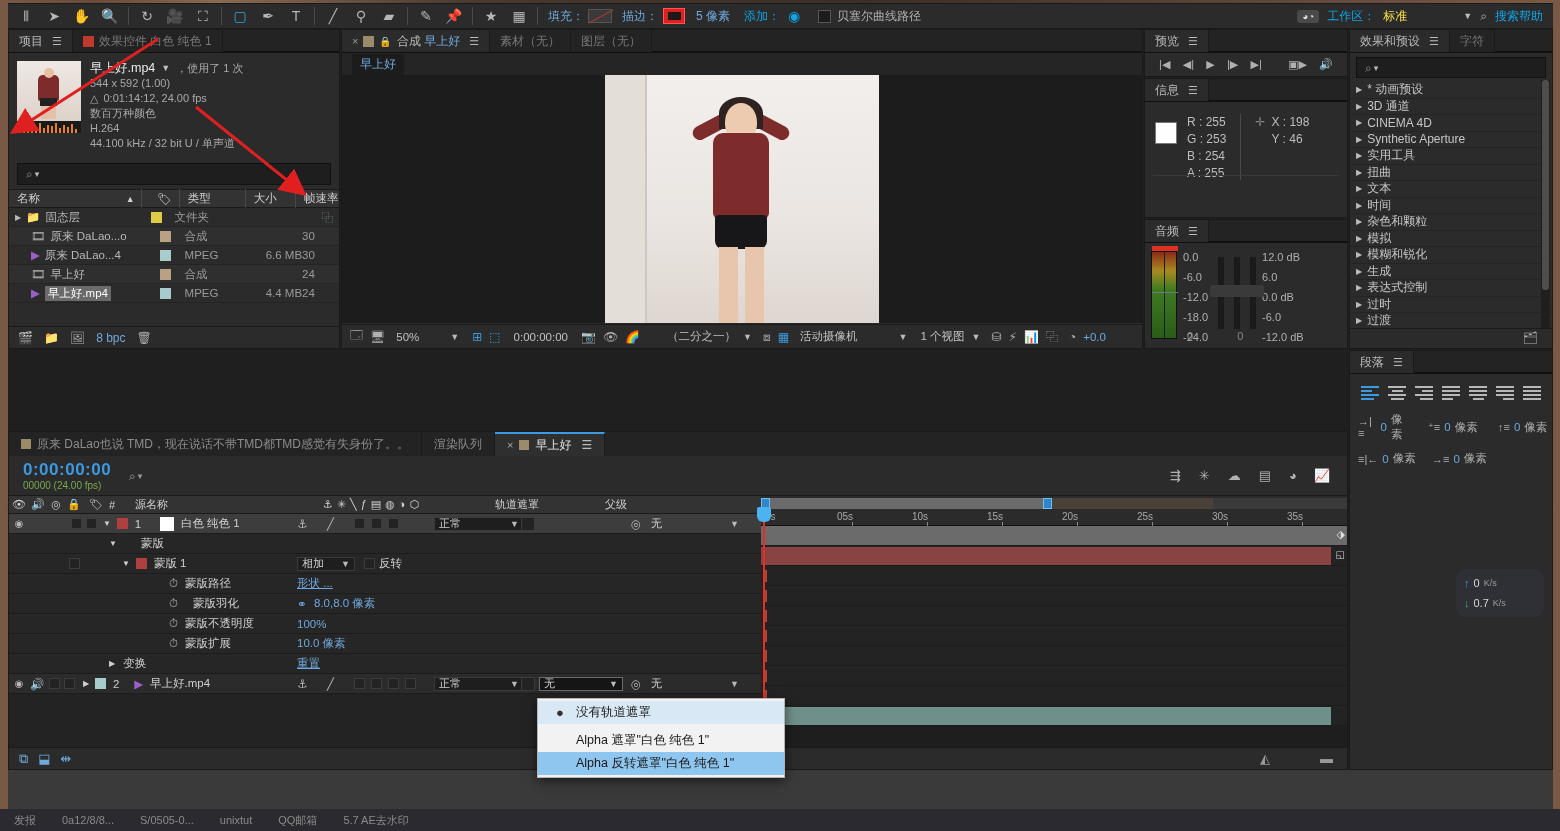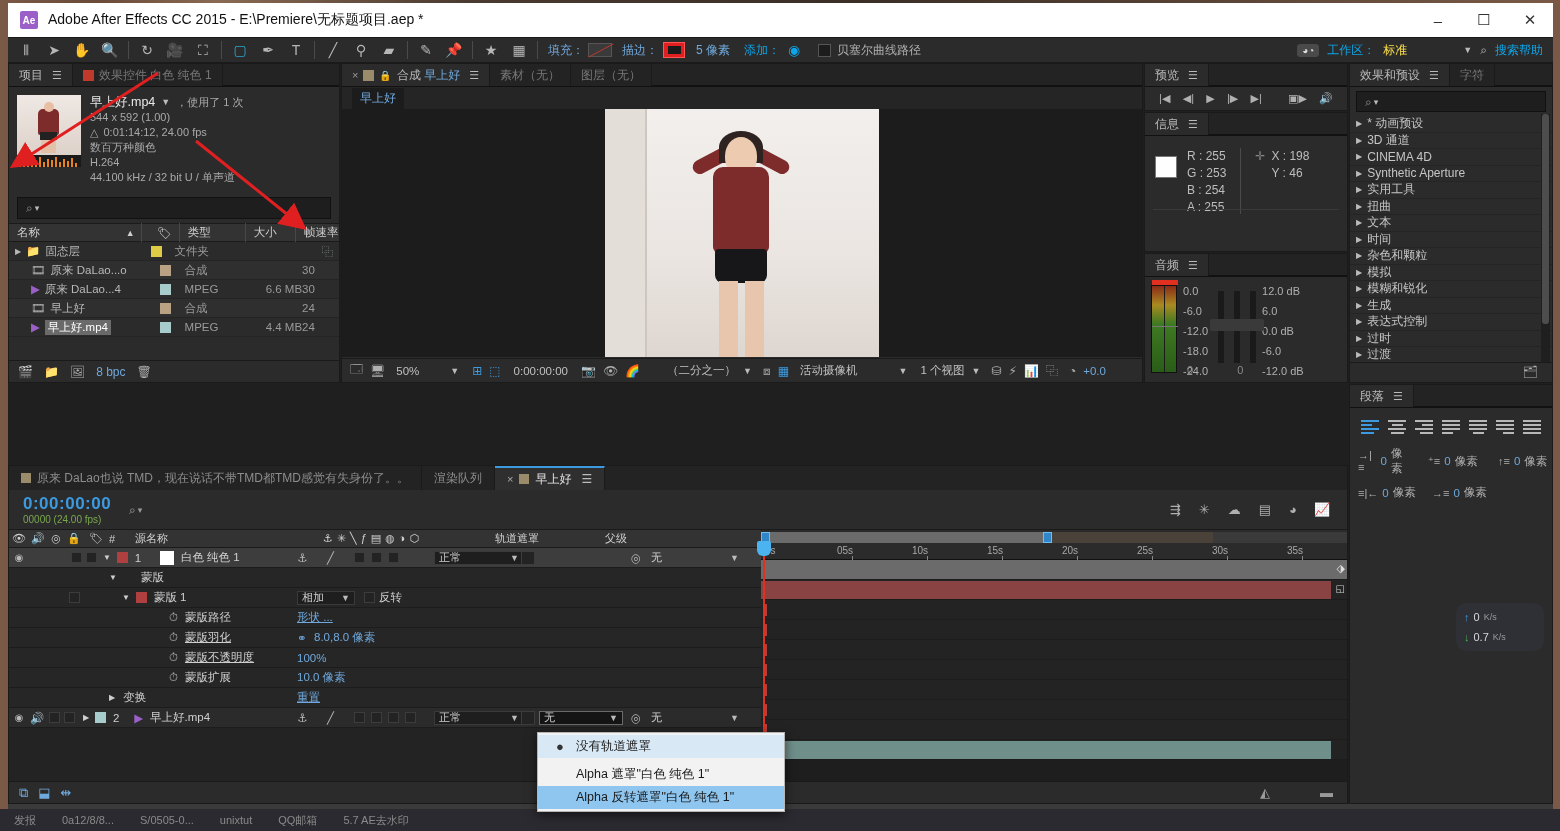--- a/index.html
+++ b/index.html
@@ -187,29 +187,20 @@
   .dark-box{background:#151515;}
   .sq{width:11px;height:11px;background:#232323;border:1px solid #3c3c3c;}
 </style>
 </head>
 <body>
 
 <div id="desktop-bg"></div>
 
 <div id="ae-window">
 
-  <div id="titlebar">
-    <div id="ae-logo">Ae</div>
-    <div>Adobe After Effects CC 2015 - E:\Premiere\无标题项目.aep *</div>
-    <div id="win-controls">
-      <div>–</div>
-      <div>☐</div>
-      <div>✕</div>
-    </div>
-  </div>
 
 
   <div id="toolbar">
     <div class="tb-ico">⦀</div>
     <div class="tb-ico">➤</div>
     <div class="tb-ico">✋</div>
     <div class="tb-ico">🔍</div>
     <div class="tb-sep"></div>
     <div class="tb-ico">↻</div>
     <div class="tb-ico">🎥</div>
@@ -843,28 +834,28 @@
         </div>
 
         <div class="lrow sub">
           <span style="margin-left:160px;color:#b0b0b0;">⏱</span>
           <span style="margin-left:7px;">蒙版路径</span>
           <span class="lbl-blue" style="position:absolute;left:288px;text-decoration:underline;">形状 ...</span>
         </div>
 
         <div class="lrow sub">
           <span style="margin-left:160px;color:#b0b0b0;">⏱</span>
-          <span style="margin-left:7px;text-decoration:underline;">蒙版羽化</span>
+          <span style="margin-left:15px;">蒙版羽化</span>
           <span style="position:absolute;left:288px;color:#6fa8dc;">⚭</span>
           <span class="lbl-blue" style="position:absolute;left:305px;">8.0,8.0 像素</span>
         </div>
 
         <div class="lrow sub">
           <span style="margin-left:160px;color:#b0b0b0;">⏱</span>
-          <span style="margin-left:7px;text-decoration:underline;">蒙版不透明度</span>
+          <span style="margin-left:7px;">蒙版不透明度</span>
           <span class="lbl-blue" style="position:absolute;left:288px;">100%</span>
         </div>
 
         <div class="lrow sub">
           <span style="margin-left:160px;color:#b0b0b0;">⏱</span>
           <span style="margin-left:7px;">蒙版扩展</span>
           <span class="lbl-blue" style="position:absolute;left:288px;">10.0 像素</span>
         </div>
 
         <div class="lrow sub">

